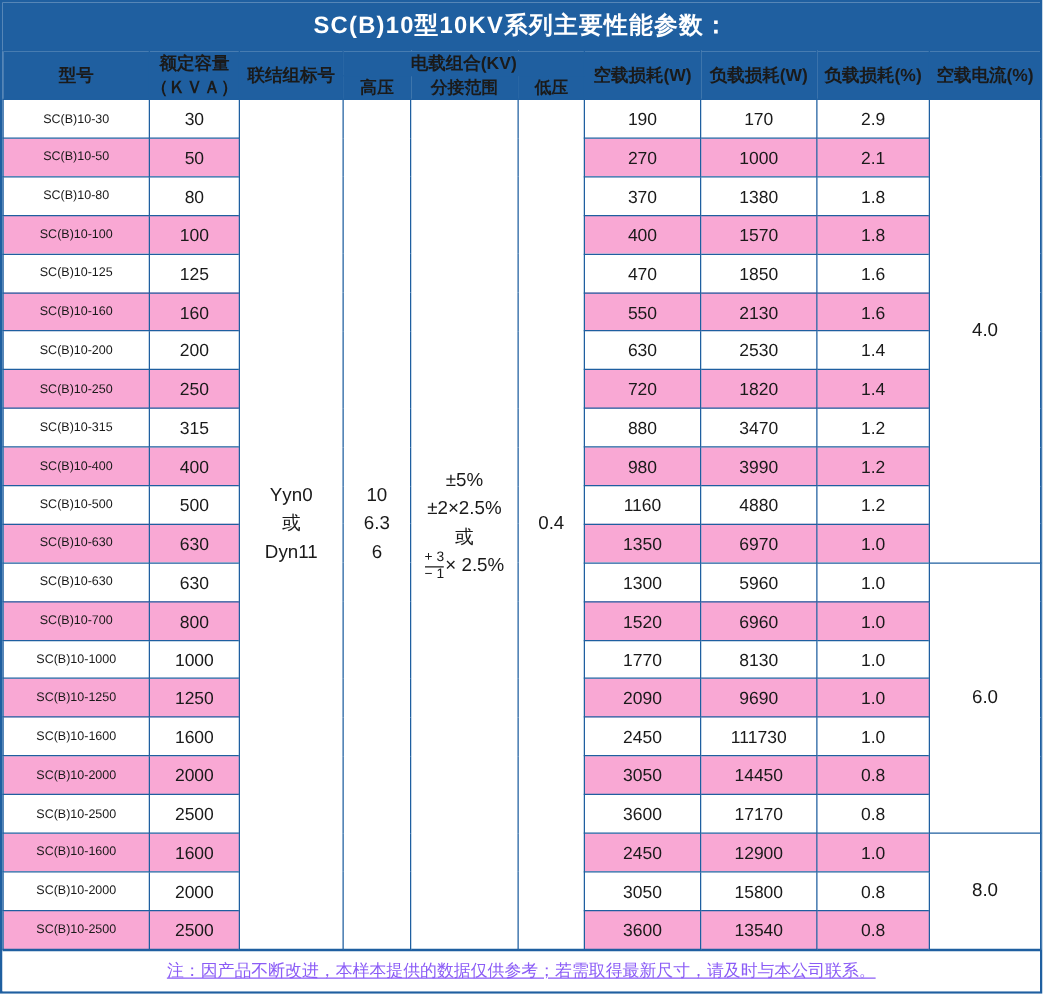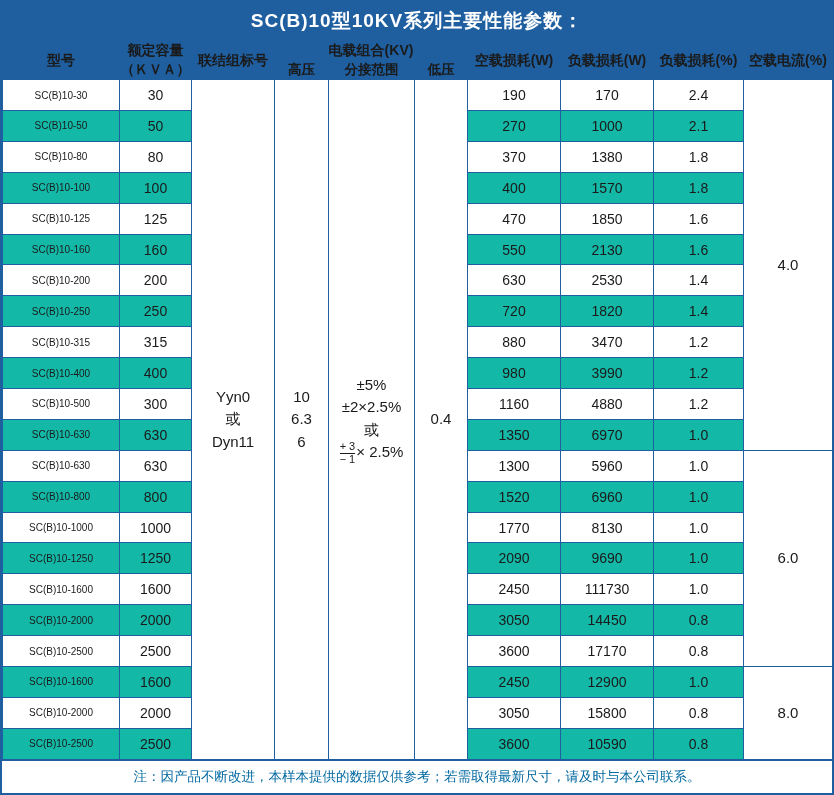--- a/index.html
+++ b/index.html
@@ -54,21 +54,21 @@
     font-size: 14.5px;
     line-height: 1.35;
   }
   thead th.sub {
     font-size: 13.5px;
   }
   tbody tr.odd td {
     background: #ffffff;
   }
   tbody tr.even td {
-    background: #14b8a6;
+    background: #f9a8d4;
   }
   tbody td.span-cell {
     background: #ffffff !important;
     font-size: 15px;
     line-height: 1.5;
     margin-top: 27px;
   }
   tbody td.model {
     font-size: 10px;
   }
@@ -81,23 +81,24 @@
     margin-right: 1px;
   }
   .frac .top { display: block; }
   .frac .bot { display: block; border-top: 1px solid #1a1a1a; }
   .note {
     flex: 0 0 auto;
     height: 32px;
     line-height: 32px;
     text-align: center;
     font-size: 13.5px;
-    color: #0369a1;
+    color: #8b5cf6;
     background: #ffffff;
     border-top: 1px solid #1f5fa0;
+    text-decoration: underline;
   }
 </style>
 </head>
 <body>
 
 <div class="sheet">
 
   <div class="title-bar">SC(B)10型10KV系列主要性能参数：</div>
 
   <table class="main">
@@ -149,21 +150,21 @@
           </td>
           <td rowspan="22" class="span-cell">
             <div>±5%</div>
             <div>±2×2.5%</div>
             <div>或</div>
             <div><span class="frac"><span class="top">+ 3</span><span class="bot">− 1</span></span>× 2.5%</div>
           </td>
           <td rowspan="22" class="span-cell">0.4</td>
           <td>190</td>
           <td>170</td>
-          <td>2.4</td>
+          <td>2.9</td>
           <td rowspan="12" class="span-cell">4.0</td>
         </tr>
         <tr class="even">
           <td class="model">SC(B)10-50</td>
           <td>50</td>
           <td>270</td>
           <td>1000</td>
           <td>2.1</td>
         </tr>
         <tr class="odd">
@@ -217,42 +218,42 @@
         </tr>
         <tr class="even">
           <td class="model">SC(B)10-400</td>
           <td>400</td>
           <td>980</td>
           <td>3990</td>
           <td>1.2</td>
         </tr>
         <tr class="odd">
           <td class="model">SC(B)10-500</td>
-          <td>300</td>
+          <td>500</td>
           <td>1160</td>
           <td>4880</td>
           <td>1.2</td>
         </tr>
         <tr class="even">
           <td class="model">SC(B)10-630</td>
           <td>630</td>
           <td>1350</td>
           <td>6970</td>
           <td>1.0</td>
         </tr>
         <tr class="odd">
           <td class="model">SC(B)10-630</td>
           <td>630</td>
           <td>1300</td>
           <td>5960</td>
           <td>1.0</td>
           <td rowspan="7" class="span-cell">6.0</td>
         </tr>
         <tr class="even">
-          <td class="model">SC(B)10-800</td>
+          <td class="model">SC(B)10-700</td>
           <td>800</td>
           <td>1520</td>
           <td>6960</td>
           <td>1.0</td>
         </tr>
         <tr class="odd">
           <td class="model">SC(B)10-1000</td>
           <td>1000</td>
           <td>1770</td>
           <td>8130</td>
@@ -298,20 +299,20 @@
           <td class="model">SC(B)10-2000</td>
           <td>2000</td>
           <td>3050</td>
           <td>15800</td>
           <td>0.8</td>
         </tr>
         <tr class="even">
           <td class="model">SC(B)10-2500</td>
           <td>2500</td>
           <td>3600</td>
-          <td>10590</td>
+          <td>13540</td>
           <td>0.8</td>
         </tr>
       </tbody>
   </table>
 
   <div class="note">注：因产品不断改进，本样本提供的数据仅供参考；若需取得最新尺寸，请及时与本公司联系。</div>
 </div>
 
 </body></html>

